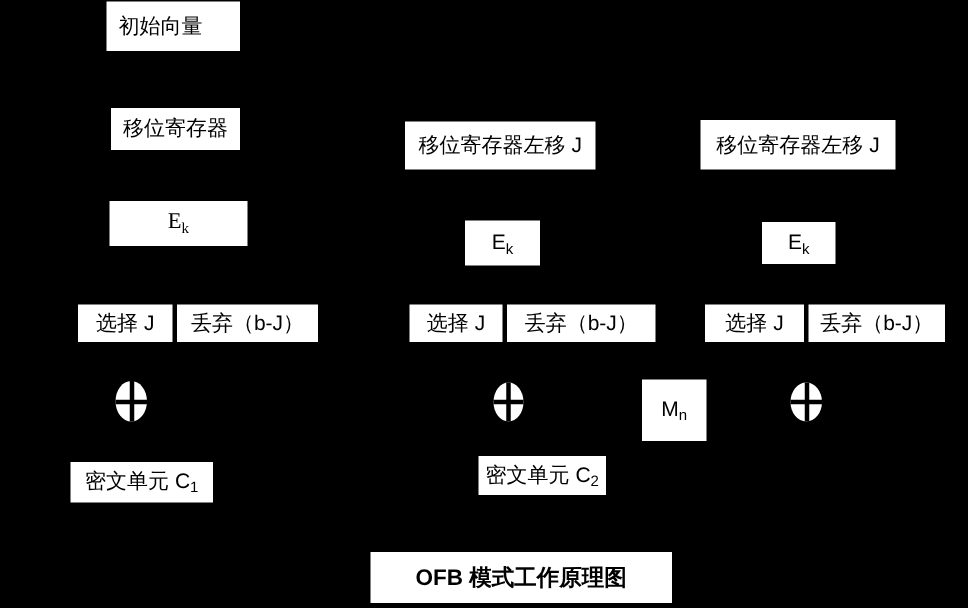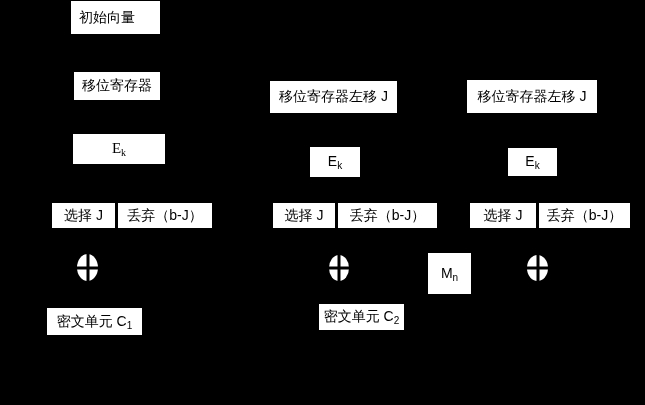--- a/index.html
+++ b/index.html
@@ -145,14 +145,17 @@
   <div class="box" style="left:428px; top:253px; width:43px; height:41px;">
     <span><span>M</span><sub>n</sub></span>
   </div>
 
   <div class="xor" style="left:527px; top:255px; width:21px; height:26px;">
     <div class="bar-h"></div>
     <div class="bar-v"></div>
   </div>
 
 
+  <div class="box title-box" style="left:247px; top:368px; width:201px; height:34px;">
+    <span>OFB 模式工作原理图</span>
+  </div>
 
 </div>
 
 </body></html>

